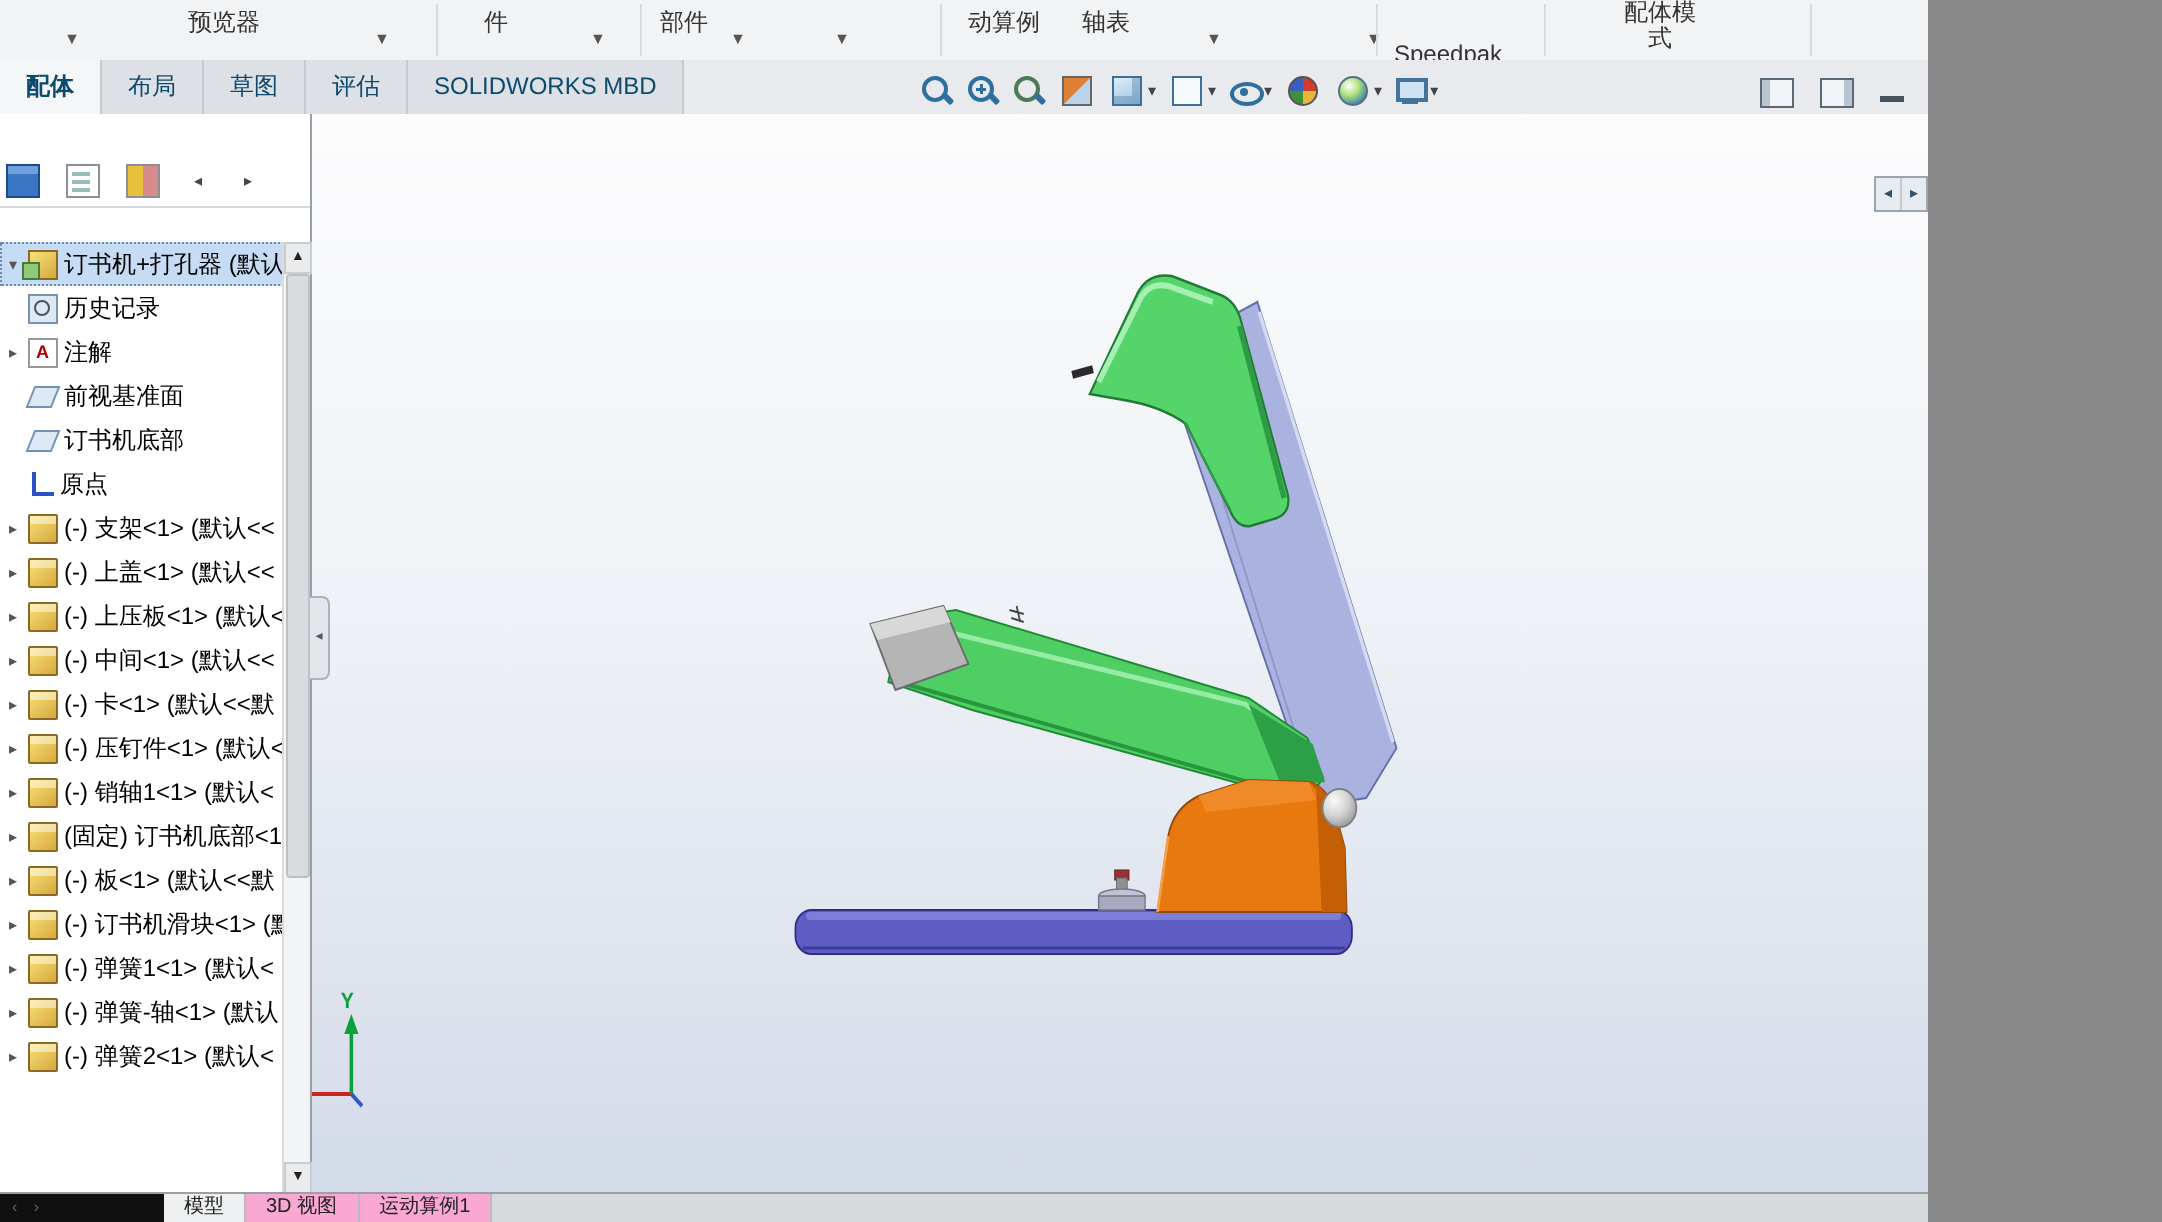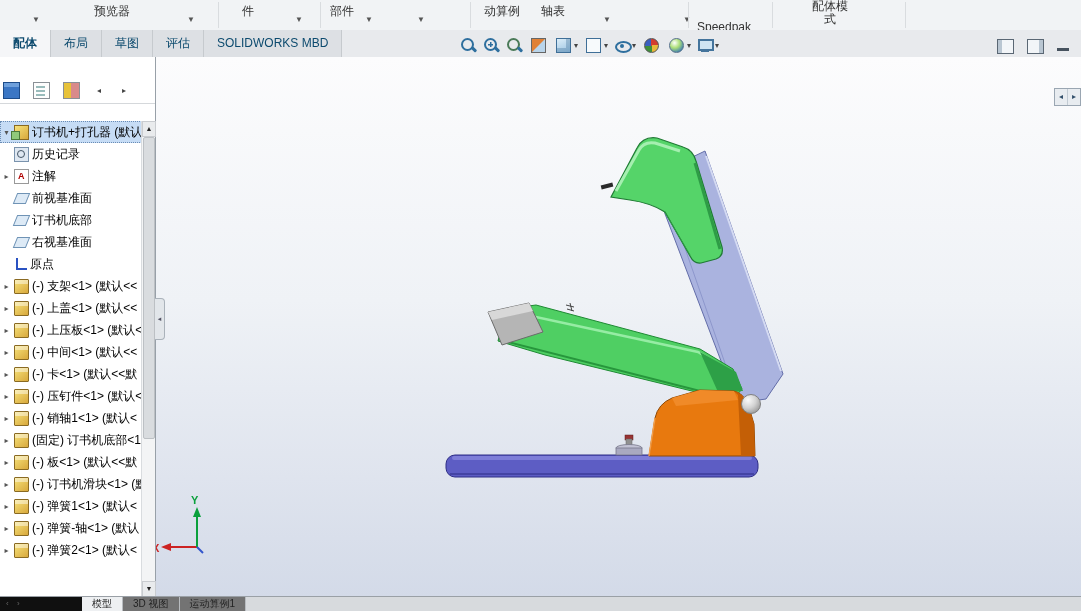--- a/index.html
+++ b/index.html
@@ -1,16 +1,16 @@
 <!DOCTYPE html>
 <html><head>
 <meta charset="utf-8">
 <style>
   html,body{margin:0;padding:0;background:#888;}
-  .app{position:relative;width:1081px;height:611px;overflow:hidden;background:#fff;
+  .app{position:relative;width:964px;height:611px;overflow:hidden;background:#fff;
        font-family:"Liberation Sans","DejaVu Sans",sans-serif;font-size:12px;color:#222;}
 
   
   .ribbon{position:absolute;left:0;top:0;width:100%;height:30px;background:#f1f3f5;border-bottom:1px solid #d4d8dc;}
   .rlabel{position:absolute;font-size:12px;color:#333;white-space:nowrap;}
   .r0{left:94px;top:3px}.r1{left:242px;top:3px}.r2{left:330px;top:3px}.r3{left:484px;top:3px}
   .r4{left:541px;top:3px}.r5{left:697px;top:20px}
   .r6{left:806px;top:0;width:48px;text-align:center;line-height:13px;white-space:normal;}
   .rcaret{position:absolute;top:15px;font-size:8px;color:#555;}
   .c0{left:32px}.c1{left:187px}.c2{left:295px}.c3{left:365px}.c4{left:417px}.c5{left:603px}.c6{left:683px}
@@ -98,21 +98,21 @@
   .vscroll{position:absolute;top:64px;right:0;bottom:0;width:13px;background:#f3f4f5;border-left:1px solid #d9dcdf;}
   .sarrow{position:absolute;left:0;width:12px;height:14px;font-size:7px;line-height:14px;text-align:center;color:#222;background:#e9ebed;border:1px solid #c9ccd0;}
   .sarrow.up{top:0}.sarrow.down{bottom:0}
   .sthumb{position:absolute;left:1px;top:16px;width:10px;height:300px;background:#d9dcdf;border:1px solid #bcc0c4;border-radius:2px;}
 
   .fhandle{position:absolute;left:155px;top:298px;width:9px;height:40px;background:#e2e6ea;border:1px solid #aab2ba;border-left:none;border-radius:0 4px 4px 0;font-size:7px;color:#556;text-align:center;line-height:40px;}
 
   
   .bottombar{position:absolute;left:0;right:0;bottom:0;height:14px;background:#d7dadd;border-top:1px solid #9aa0a6;display:flex;align-items:stretch;font-size:10px;}
   .bnav{width:76px;background:#101010;color:#666;font-size:8px;line-height:13px;padding-left:6px;letter-spacing:3px;}
-  .btab{padding:0 10px;line-height:13px;border-right:1px solid #b8bcc0;background:#737373;color:#222;white-space:nowrap;}
+  .btab{padding:0 10px;line-height:13px;border-right:1px solid #b8bcc0;background:#f9a8d4;color:#222;white-space:nowrap;}
   .btab.active{background:#eef0f2;}
 </style>
 </head>
 <body>
 
 <div class="app">
 
   <div class="ribbon">
     <span class="rlabel r0">预览器</span>
     <span class="rlabel r1">件</span>
@@ -317,25 +317,20 @@
             <span class="t-icon plane-icon"></span>
             <span class="tlabel">前视基准面</span>
           </div>
           <div class="trow">
             <span class="arrow"></span>
             <span class="t-icon plane-icon"></span>
             <span class="tlabel">订书机底部</span>
           </div>
           <div class="trow">
             <span class="arrow"></span>
-            <span class="t-icon plane-icon"></span>
-            <span class="tlabel">右视基准面</span>
-          </div>
-          <div class="trow">
-            <span class="arrow"></span>
             <span class="t-icon origin-icon"></span>
             <span class="tlabel">原点</span>
           </div>
           <div class="trow">
             <span class="arrow">▸</span>
             <span class="t-icon part-icon"></span>
             <span class="tlabel">(-) 支架&lt;1&gt; (默认&lt;&lt;</span>
           </div>
           <div class="trow">
             <span class="arrow">▸</span>

